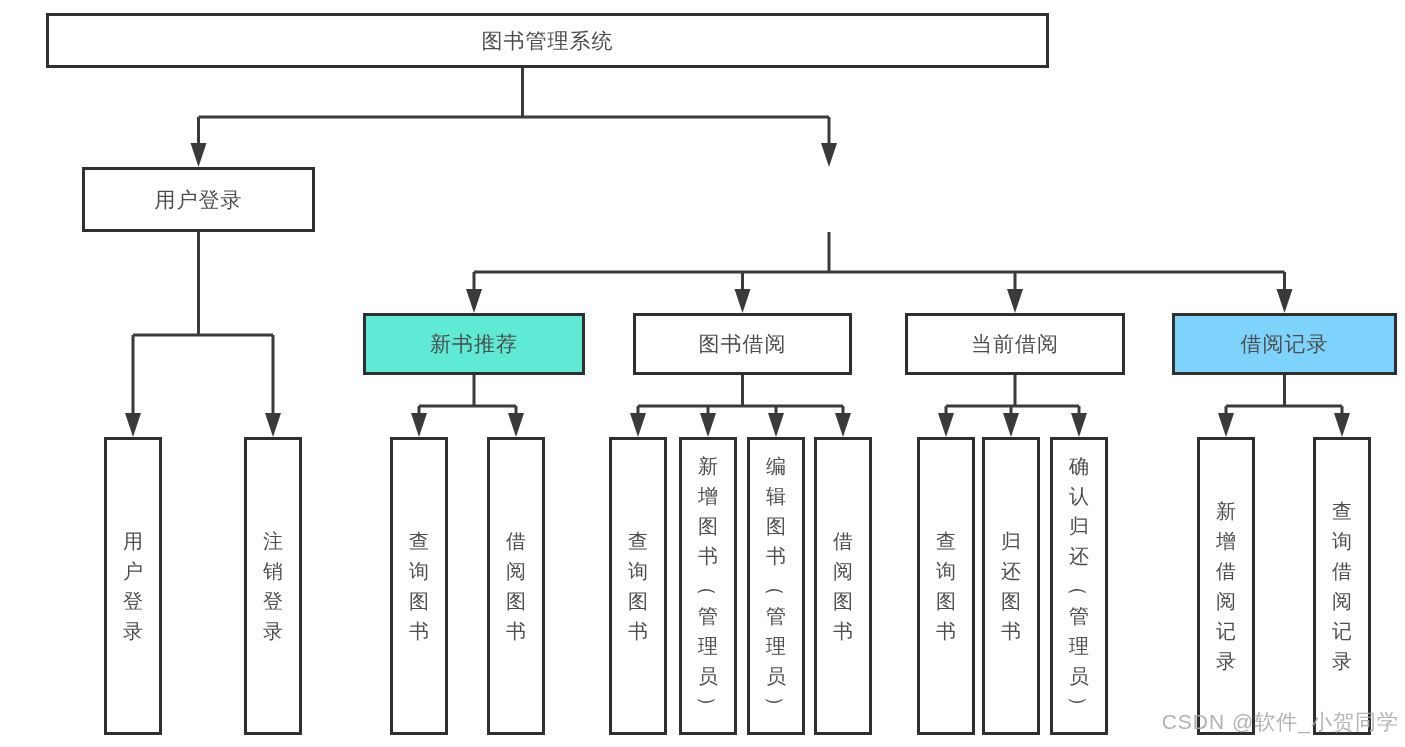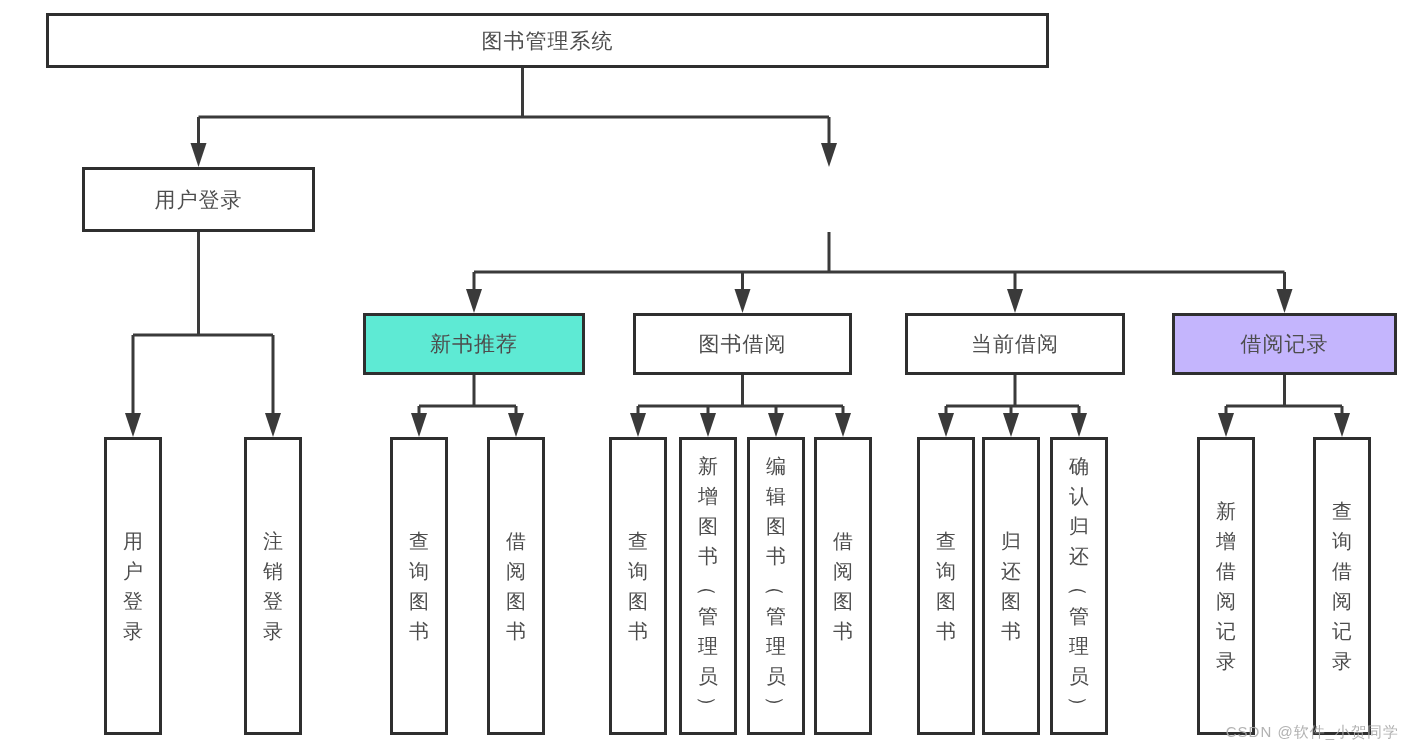--- a/index.html
+++ b/index.html
@@ -49,22 +49,22 @@
     line-height: 30px;
     font-size: 20px;
     text-align: center;
   }
   .vchar.paren {
     transform: rotate(90deg);
   }
   #watermark {
     position: absolute;
     right: 6px;
-    bottom: 5px;
-    font-size: 15px;
+    bottom: 11px;
+    font-size: 21px;
     color: rgba(170,170,170,0.9);
     letter-spacing: 1px;
     white-space: nowrap;
     z-index: 5;
   }
 </style>
 </head>
 <body>
 
 <div id="stage">
@@ -99,21 +99,21 @@
     </div>
     <div class="node horizontal" style="left: 363px; top: 313px; width: 222px; height: 62px; border-color: rgb(47, 47, 47); background: #5eead4; color: rgb(77, 77, 77);">
       <div class="label">新书推荐</div>
     </div>
     <div class="node horizontal" style="left: 905px; top: 313px; width: 220px; height: 62px; border-color: rgb(47, 47, 47); background: rgb(255, 255, 255); color: rgb(77, 77, 77);">
       <div class="label">当前借阅</div>
     </div>
     <div class="node horizontal" style="left: 633px; top: 313px; width: 219px; height: 62px; border-color: rgb(47, 47, 47); background: rgb(255, 255, 255); color: rgb(77, 77, 77);">
       <div class="label">图书借阅</div>
     </div>
-    <div class="node horizontal" style="left: 1172px; top: 313px; width: 225px; height: 62px; border-color: rgb(47, 47, 47); background: #c4b5fd; color: rgb(77, 77, 77);">
+    <div class="node horizontal" style="left: 1172px; top: 313px; width: 225px; height: 62px; border-color: rgb(47, 47, 47); background: #7dd3fc; color: rgb(77, 77, 77);">
       <div class="label">借阅记录</div>
     </div>
     <div class="node vertical" style="left: 104px; top: 437px; width: 58px; height: 298px; border-color: rgb(47, 47, 47); background: rgb(255, 255, 255); color: rgb(77, 77, 77);">
       <div class="label">
         <span class="vchar">用</span>
         <span class="vchar">户</span>
         <span class="vchar">登</span>
         <span class="vchar">录</span>
       </div>
     </div>

